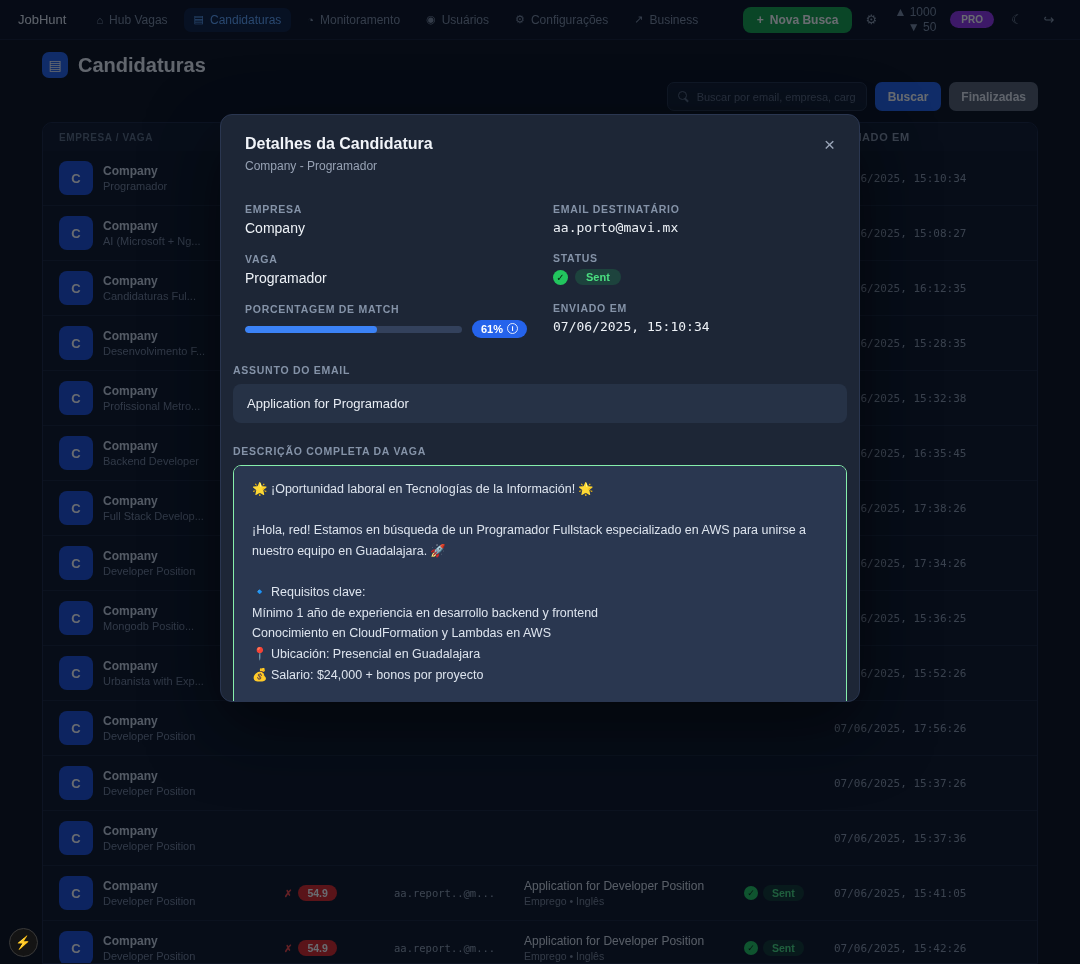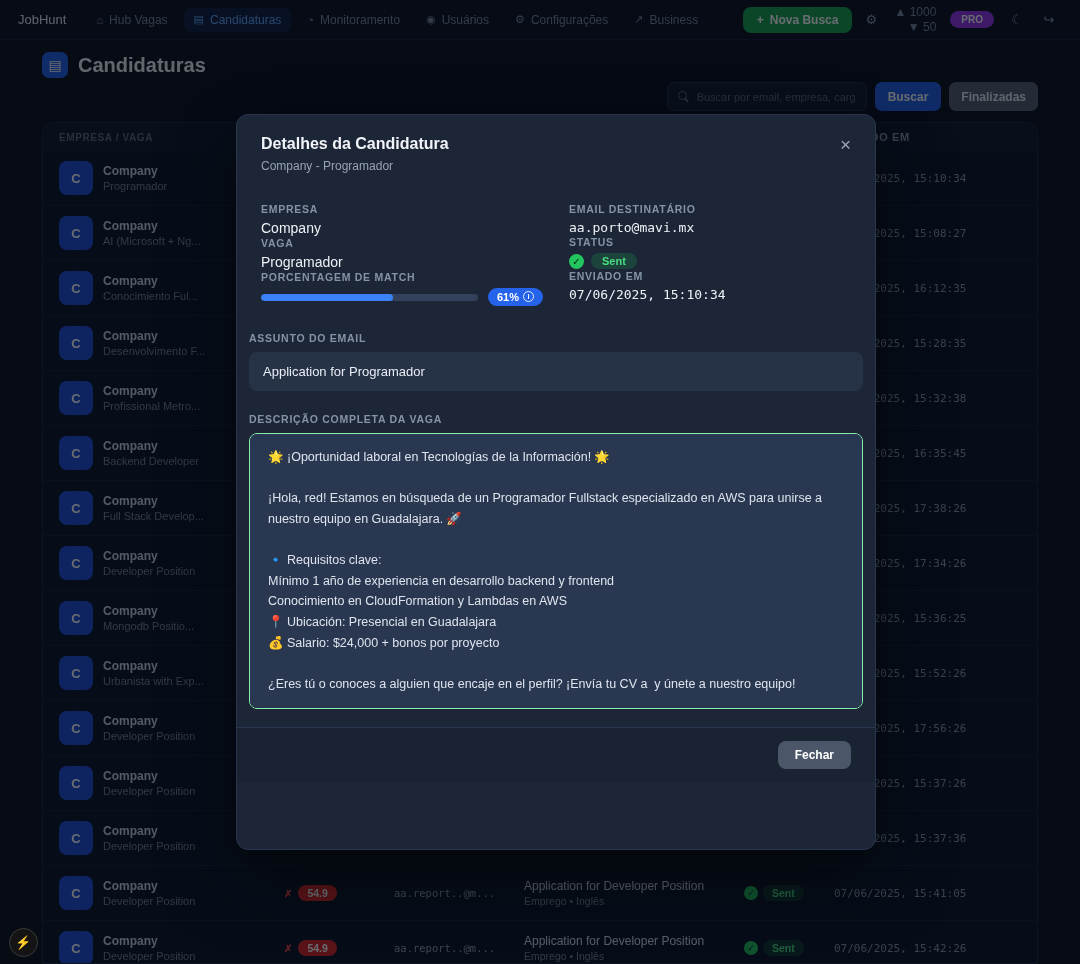--- a/index.html
+++ b/index.html
@@ -50,27 +50,27 @@
   .subj-sub{font-size:10.5px;color:#7b8698;margin-top:2px;overflow:hidden;text-overflow:ellipsis;white-space:nowrap}
   .pill{border-radius:999px;padding:2px 9px;font-size:10.5px;font-weight:700;white-space:nowrap}
   .pill:empty,.match-mark:empty,.status-check:empty{display:none}
   .pill-red{background:#dc2626;color:#fff}
   .pill-green{background:rgba(34,197,94,.18);color:#4ade80}
   .match-mark{color:#ef4444;font-size:10px;font-weight:700}
   .status-check{width:14px;height:14px;border-radius:50%;background:#22c55e;color:#07290f;font-size:9px;display:flex;align-items:center;justify-content:center;flex:none}
 
   
   .overlay{position:fixed;inset:0;background:rgba(4,8,16,.60);z-index:10}
-  .modal{position:fixed;left:236px;top:114px;width:640px;height:736px;background:#1d2636;border:1px solid #2a3650;border-radius:12px;z-index:20;box-shadow:0 24px 70px rgba(0,0,0,.55);overflow:hidden}
+  .modal{position:fixed;left:220px;top:114px;width:640px;height:588px;background:#1d2636;border:1px solid #2a3650;border-radius:12px;z-index:20;box-shadow:0 24px 70px rgba(0,0,0,.55);overflow:hidden}
   .modal-header{padding:20px 24px 0;display:flex;justify-content:space-between;align-items:flex-start}
   .m-title{font-size:16px;font-weight:700;color:#f1f4f9}
   .m-subtitle{font-size:12px;color:#97a2b4;margin-top:6px}
   .m-close{background:none;border:none;color:#9aa5b8;font-size:19px;line-height:1;cursor:pointer}
   .modal-fields{display:flex;gap:26px;padding:0 24px;margin-top:30px}
-  .mcol{flex:1;display:flex;flex-direction:column;gap:1px}
+  .mcol{flex:1;display:flex;flex-direction:column;gap:17px}
   .flabel{font-size:10.5px;font-weight:700;letter-spacing:.07em;color:#8593a8;margin-bottom:5px}
   .fvalue{font-size:14px;color:#eef2f7}
   .fvalue.mono{font-size:13px}
   .status-row{display:flex;align-items:center;gap:7px}
   .m-check{width:15px;height:15px;border-radius:50%;background:#22c55e;color:#06270f;font-size:10px;display:flex;align-items:center;justify-content:center}
   .m-status-pill{background:rgba(34,197,94,.18);color:#4ade80;border-radius:999px;padding:2px 11px;font-size:11px;font-weight:700}
   .idioma-row{display:flex;align-items:center;gap:7px;font-size:13px;color:#eef2f7}
   .idioma-sep{color:#5d6a7e;font-size:11px}
   .idioma-template{color:#8a96a8;font-size:12px}
   .us-flag{width:16px;height:11px;display:inline-block;position:relative;background:repeating-linear-gradient(180deg,#b22234 0 1.6px,#ffffff 1.6px 3.2px);border-radius:1.5px;overflow:hidden;flex:none}
@@ -218,21 +218,21 @@
           
         </div>
         <div class="c-date mono">07/06/2025, 15:08:27</div>
       </div>
 
       <div class="trow">
         <div class="c-main">
           <div class="avatar">C</div>
           <div>
             <div class="cname">Company</div>
-            <div class="crole">Conocimiento Ful...</div>
+            <div class="crole">Candidaturas Ful...</div>
           </div>
         </div>
         <div class="c-match">
           
           
         </div>
         <div class="c-email mono"></div>
         <div class="c-subject">
           <div class="subj"></div>
           <div class="subj-sub"></div>

